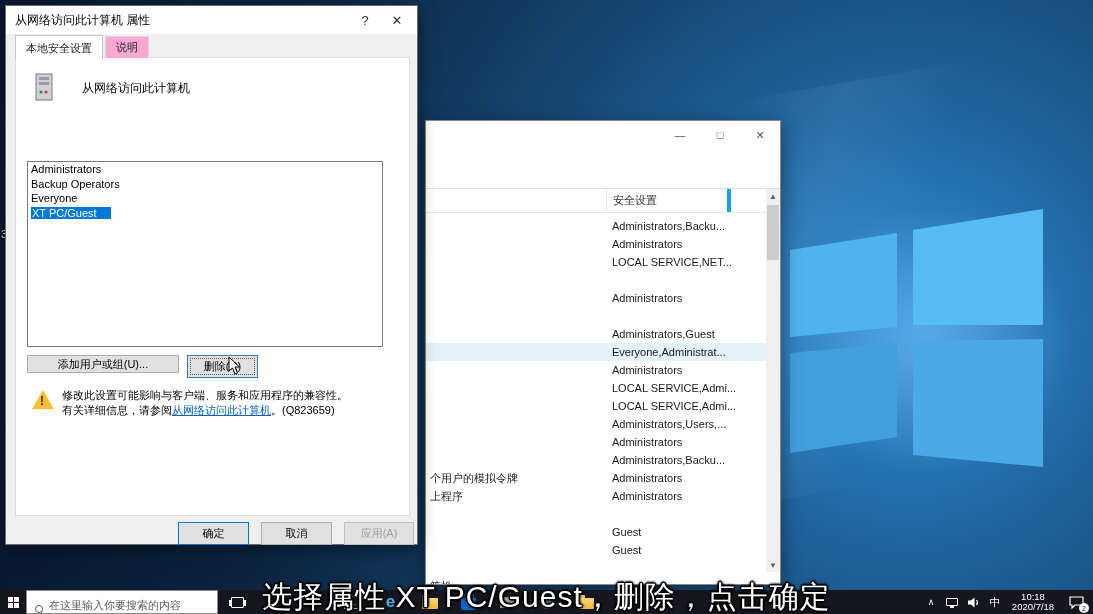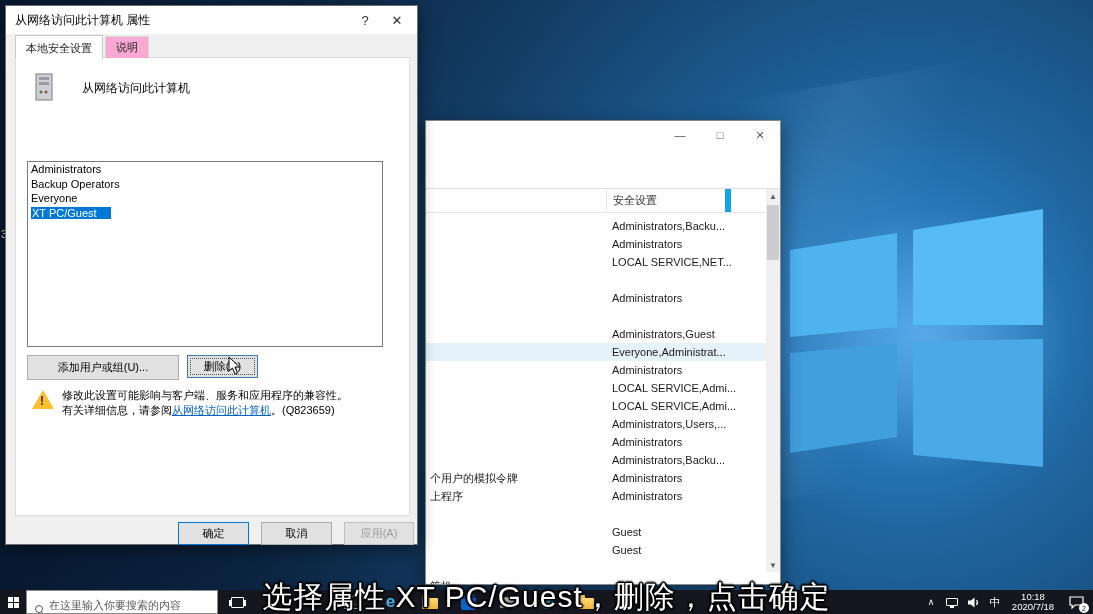--- a/index.html
+++ b/index.html
@@ -16,21 +16,21 @@
   .secpol{position:absolute;left:425px;top:120px;width:356px;height:465px;background:#fff;
     border:1px solid #8a8a8a;box-shadow:0 6px 18px rgba(0,0,0,.45);z-index:10;overflow:hidden}
   .sp-titlebar{position:absolute;top:0;left:0;right:0;height:28px;background:#fff}
   .sp-controls{position:absolute;right:0;top:0;height:28px;display:flex}
   .sp-ctl{width:40px;height:28px;display:flex;align-items:center;justify-content:center;
     color:#555;font-size:11px;cursor:default}
   .sp-toolbar{position:absolute;top:28px;left:0;right:0;height:40px;background:#fff;border-bottom:1px solid #e0e0e0}
   .sp-header{position:absolute;top:68px;left:0;right:14px;height:24px;display:flex;align-items:center;
     font-size:11px;color:#333;border-bottom:1px solid #e6e6e6;background:#fff}
   .sp-header .h-spacer{width:181px;height:100%;border-right:1px solid #e6e6e6}
-  .sp-header .h-label{padding-left:6px;flex:1;height:100%;display:flex;align-items:center;border-right:6px solid #0ea5e9;max-width:124px}
+  .sp-header .h-label{padding-left:6px;flex:1;height:100%;display:flex;align-items:center;border-right:4px solid #0ea5e9;max-width:124px}
   .sp-rows{position:absolute;top:96px;left:0;right:14px}
   .sp-row{height:18px;display:flex;align-items:center;font-size:11px;color:#1a1a1a}
   .sp-row.hl{background:#e5f1fb}
   .sp-left{width:181px;padding-left:4px;overflow:hidden;white-space:nowrap}
   .sp-val{flex:1;padding-left:5px;overflow:hidden;white-space:nowrap}
   .sp-scroll{position:absolute;top:68px;right:0;bottom:12px;width:14px;background:#f0f0f0}
   .sp-arrow{position:absolute;left:0;width:14px;height:14px;color:#606060;font-size:8px;
     display:flex;align-items:center;justify-content:center}
   .sp-arrow.up{top:0}.sp-arrow.down{bottom:0}
   .sp-thumb{position:absolute;left:1px;top:16px;width:12px;height:55px;background:#cdcdcd}
@@ -52,21 +52,21 @@
   .tab-page{position:absolute;top:51px;left:9px;width:395px;height:459px;background:#fff;
     border:1px solid #dcdcdc}
   .policy-head{position:absolute;left:16px;top:12px;display:flex;align-items:flex-start}
   .policy-label{font-size:12px;color:#000;margin-left:22px;margin-top:10px}
   .lb{position:absolute;left:11px;top:103px;width:356px;height:186px;background:#fff;
     border:1px solid #7a7a7a;overflow:hidden}
   .lb-item{font-size:11px;line-height:14.5px;padding-left:3px;white-space:nowrap;color:#000}
   .lb-item.sel span{background:#0078d7;color:#fff;padding:0 14px 0 1px}
   .btn{font-size:11px;background:#e1e1e1;border:1px solid #adadad;color:#000;
     display:flex;align-items:center;justify-content:center;cursor:default}
-  .btn-add{position:absolute;left:11px;top:297px;width:152px;height:25px}
+  .btn-add{position:absolute;left:11px;top:297px;width:152px;height:18px}
   .btn-remove{position:absolute;left:171px;top:297px;width:71px;height:23px;
     border:1px solid #3c79b5;outline:1px dotted #555;outline-offset:-4px}
   .warn-icon{position:absolute;left:16px;top:332px;width:0;height:0;
     border-left:11px solid transparent;border-right:11px solid transparent;
     border-bottom:19px solid #fdbf2d}
   .warn-icon::after{content:"!";position:absolute;left:-3px;top:4px;font-size:12px;
     font-weight:bold;color:#3a2a00}
   .warn-text{position:absolute;left:46px;top:330px;width:330px;font-size:11px;
     line-height:15px;color:#000}
   .warn-link{color:#0563c1;text-decoration:underline;cursor:pointer}

